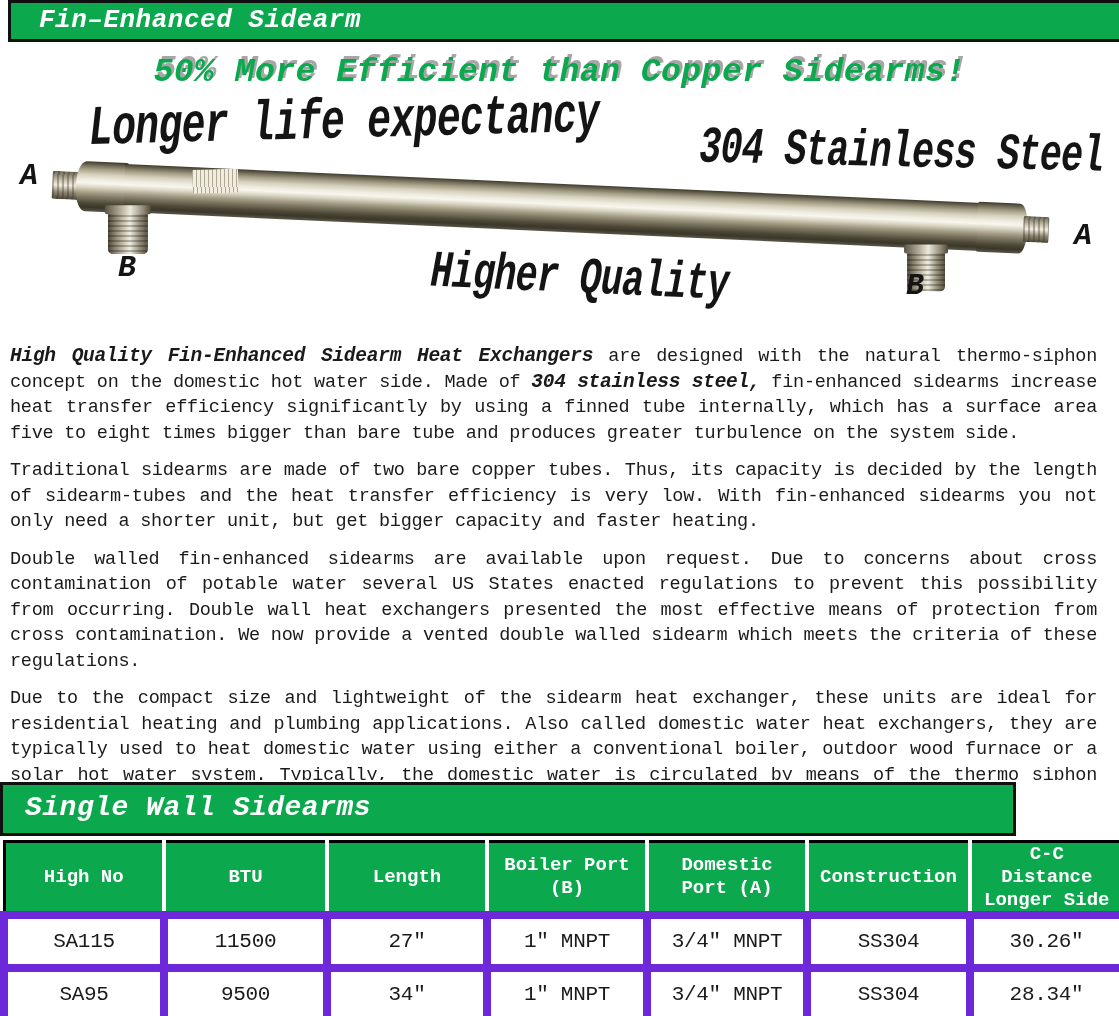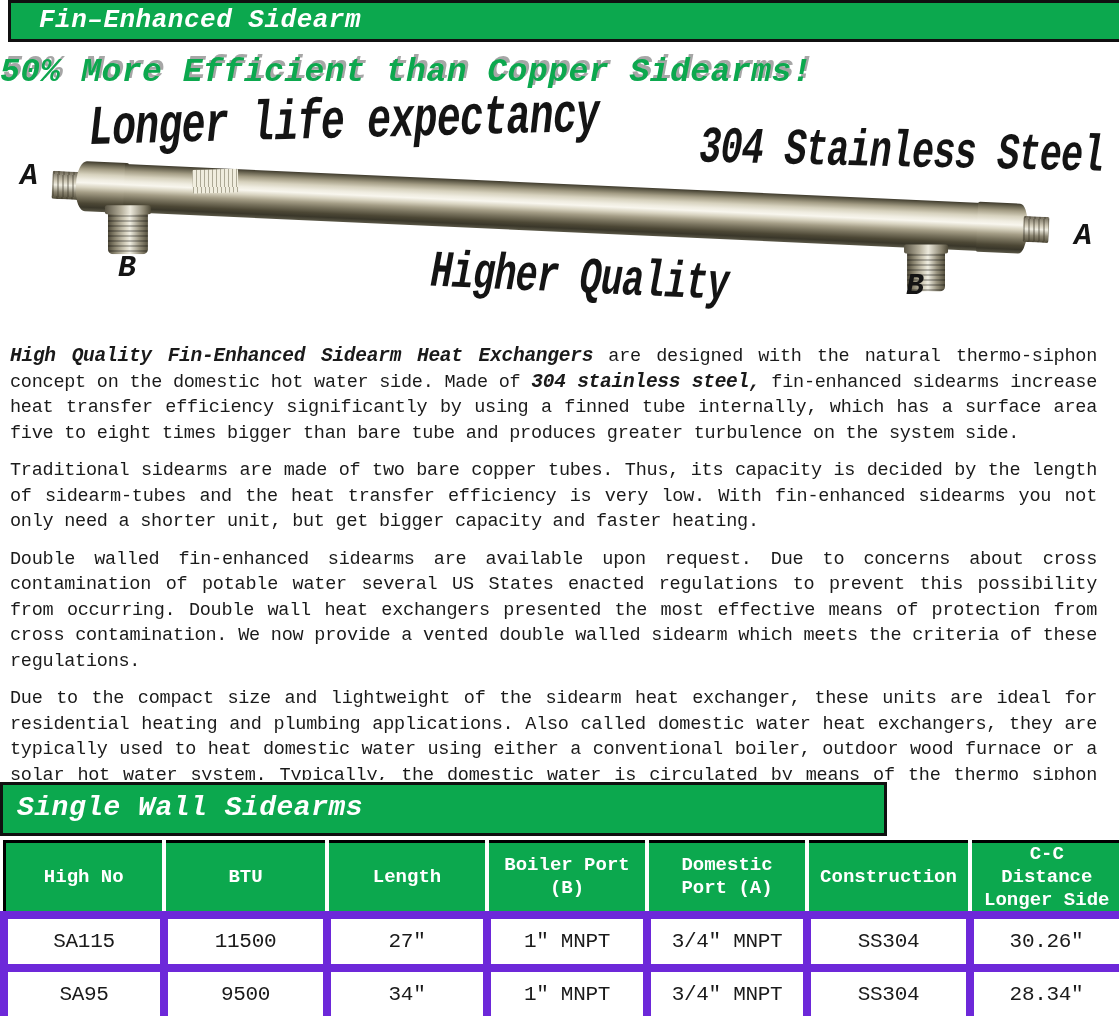--- a/index.html
+++ b/index.html
@@ -16,21 +16,21 @@
     position: absolute; top: 0; left: 8px; right: -4px; height: 42px;
     background: #0CA84E; border: 3px solid #101010;
     color: #fff; font-weight: bold; font-style: italic;
     font-size: 26px; line-height: 35px; padding-left: 28px;
     letter-spacing: 0.5px;
   }
 
   
   .tagline {
     position: absolute; top: 54px; left: 0; width: 100%;
-    color: #0CA84E;
+    text-align: center; color: #0CA84E;
     font-weight: bold; font-style: italic; font-size: 33px;
     text-shadow: 3px -3px 0 #a6a6a6;
     letter-spacing: 0.5px;
   }
 
   
   .hero { position: absolute; top: 95px; left: 0; width: 1119px; height: 248px; }
 
   .overlay {
     position: absolute; color: #141414; font-style: italic; font-weight: 700;
@@ -98,24 +98,24 @@
     position: absolute; top: 344px; left: 10px; right: 22px; height: 436px;
     overflow: hidden; color: #1a1a1a;
     font-size: 18.5px; line-height: 25.5px; text-align: justify;
     letter-spacing: -0.25px;
   }
   .copy p { margin-bottom: 12px; }
   .lead { font-weight: bold; font-style: italic; font-size: 19.5px; }
 
   
   .sectionbar {
-    position: absolute; top: 782px; left: 0; width: 887px; height: 54px;
+    position: absolute; top: 782px; left: 0; width: 1016px; height: 54px;
     background: #0CA84E; border: 3px solid #101010;
     color: #fff; font-weight: bold; font-style: italic;
-    font-size: 28px; line-height: 46px; padding-left: 14px;
+    font-size: 28px; line-height: 46px; padding-left: 22px;
     letter-spacing: 0.5px;
   }
 
   
   .spec-table {
     position: absolute; top: 840px; left: 0;
     width: 1119px; border-collapse: collapse; table-layout: fixed;
     border: 3px solid #000;
   }
   .spec-table th {

